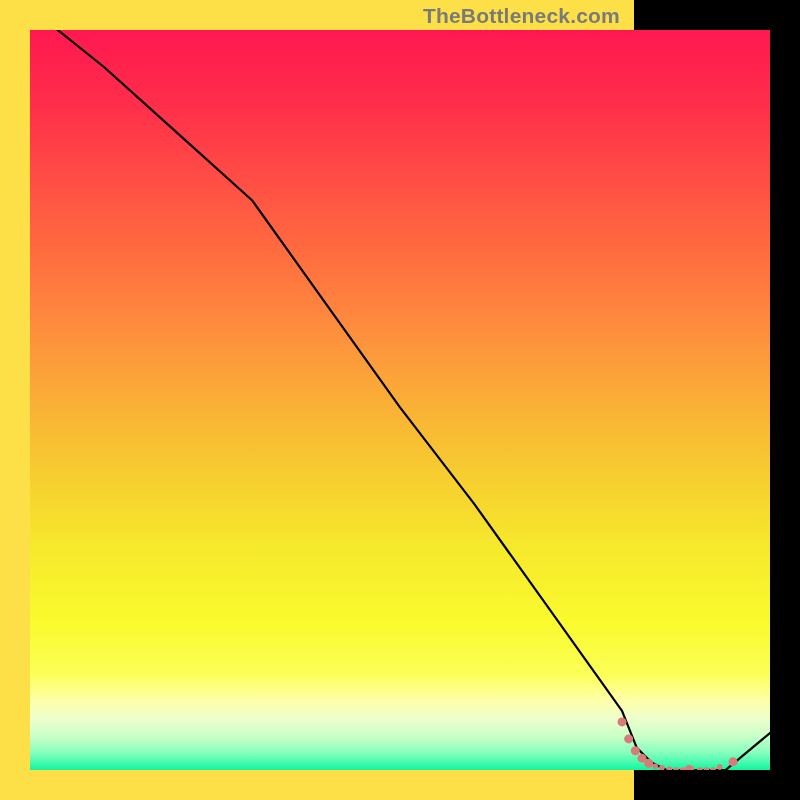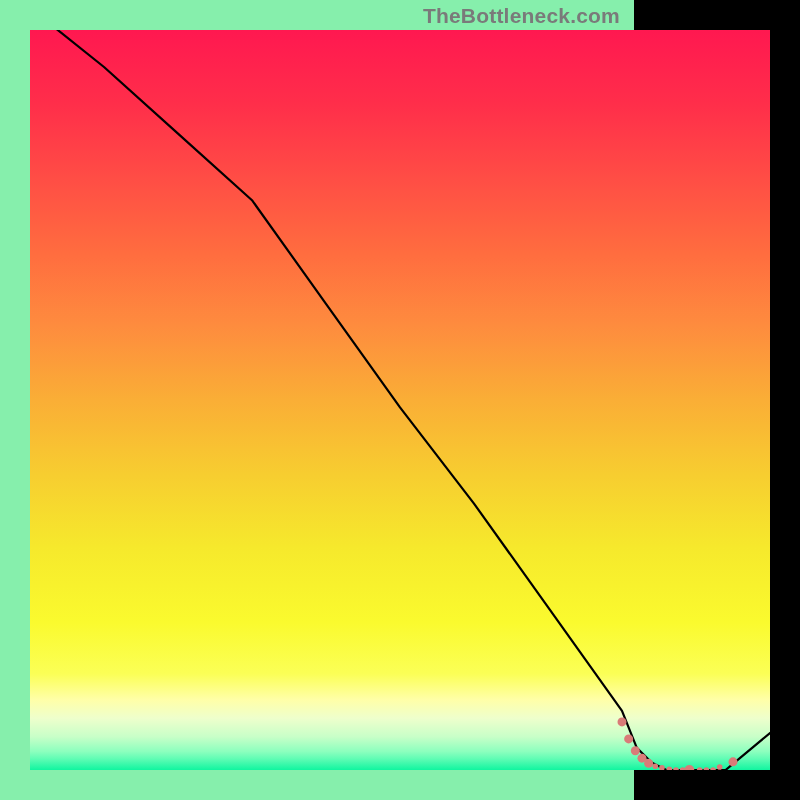--- a/index.html
+++ b/index.html
@@ -9,21 +9,21 @@
     height: 800px;
     background: #000;
     overflow: hidden;
   }
   .frame {
     position: absolute;
     left: 0;
     top: 0;
     width: 634px;
     height: 800px;
-    background: #86efac;
+    background: #fde047;
   }
   .watermark {
     position: absolute;
     top: 4px;
     right: 14px;
     font-family: Arial, Helvetica, sans-serif;
     font-size: 21px;
     font-weight: 600;
     color: #7a7a7a;
     letter-spacing: 0.2px;

